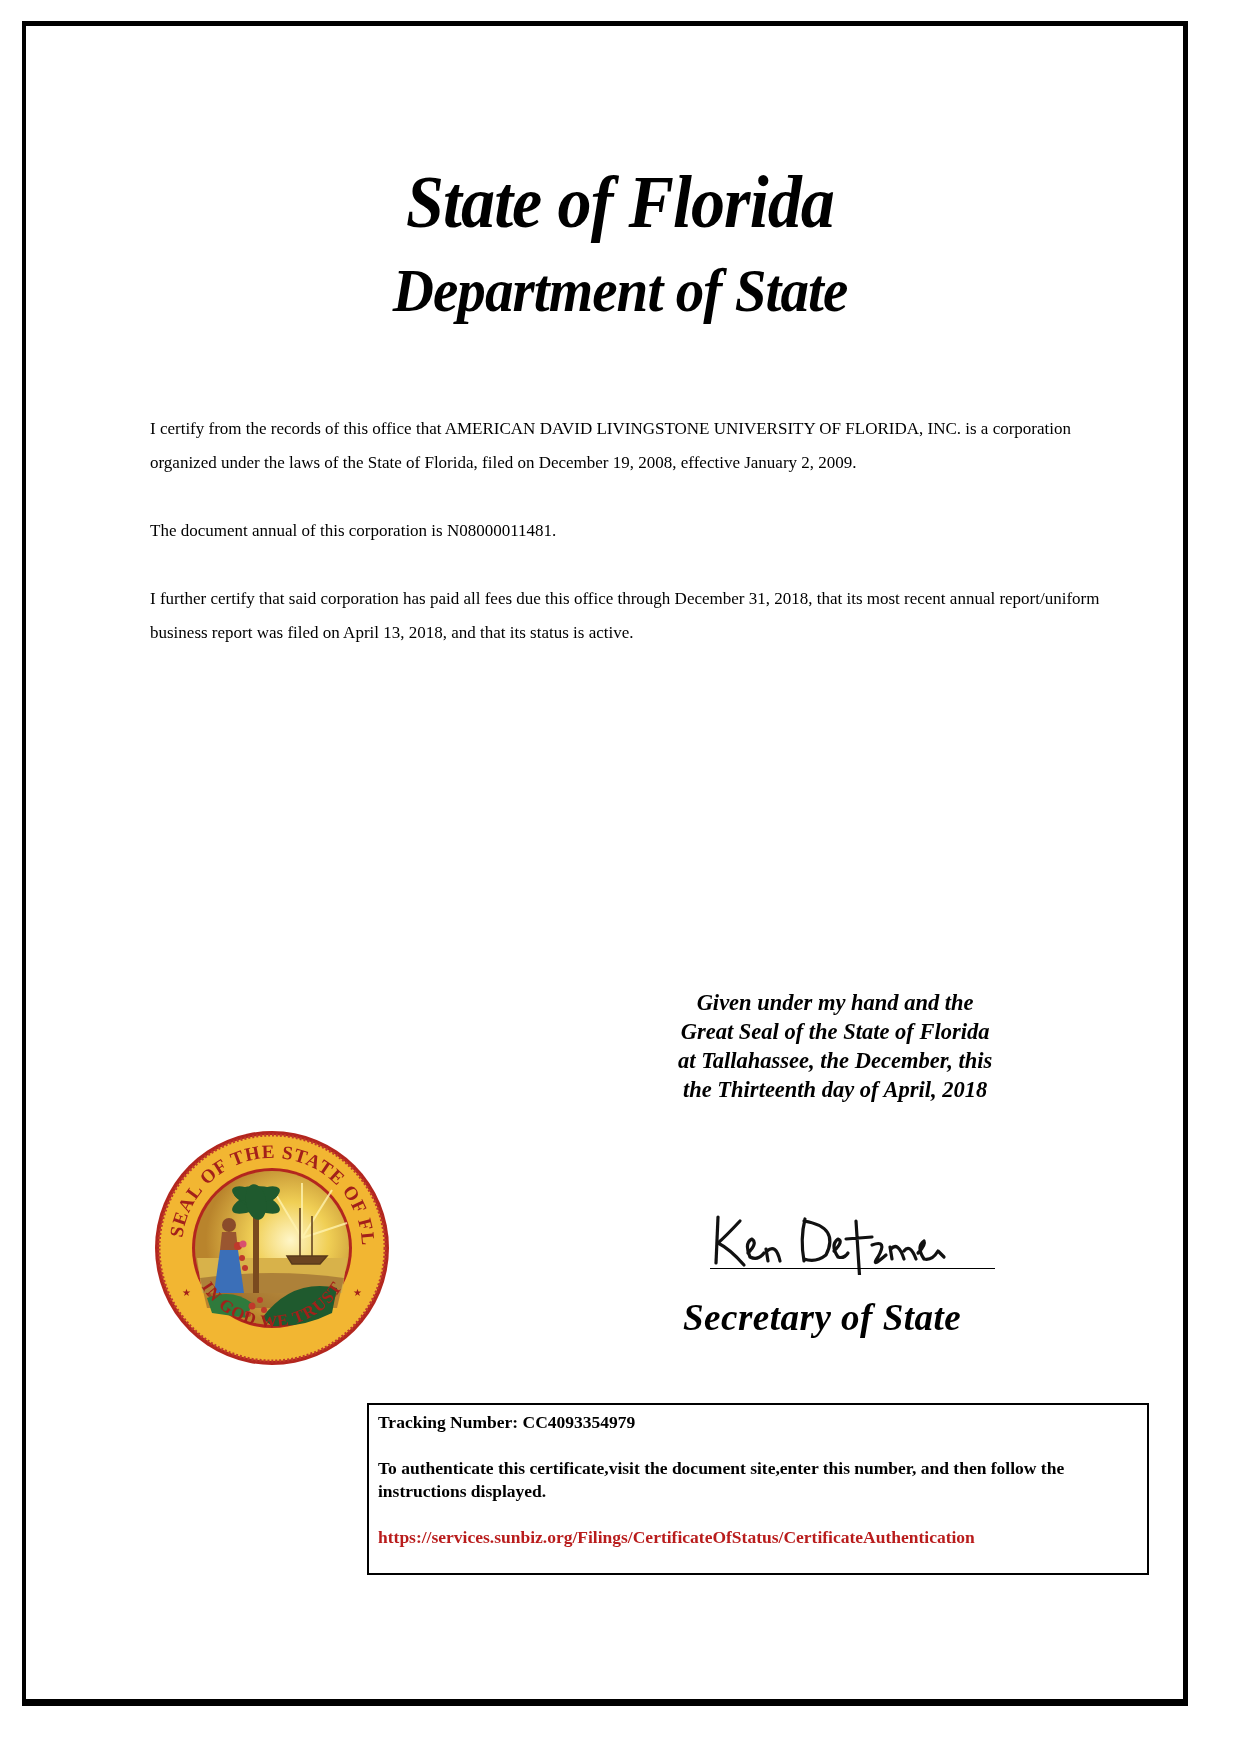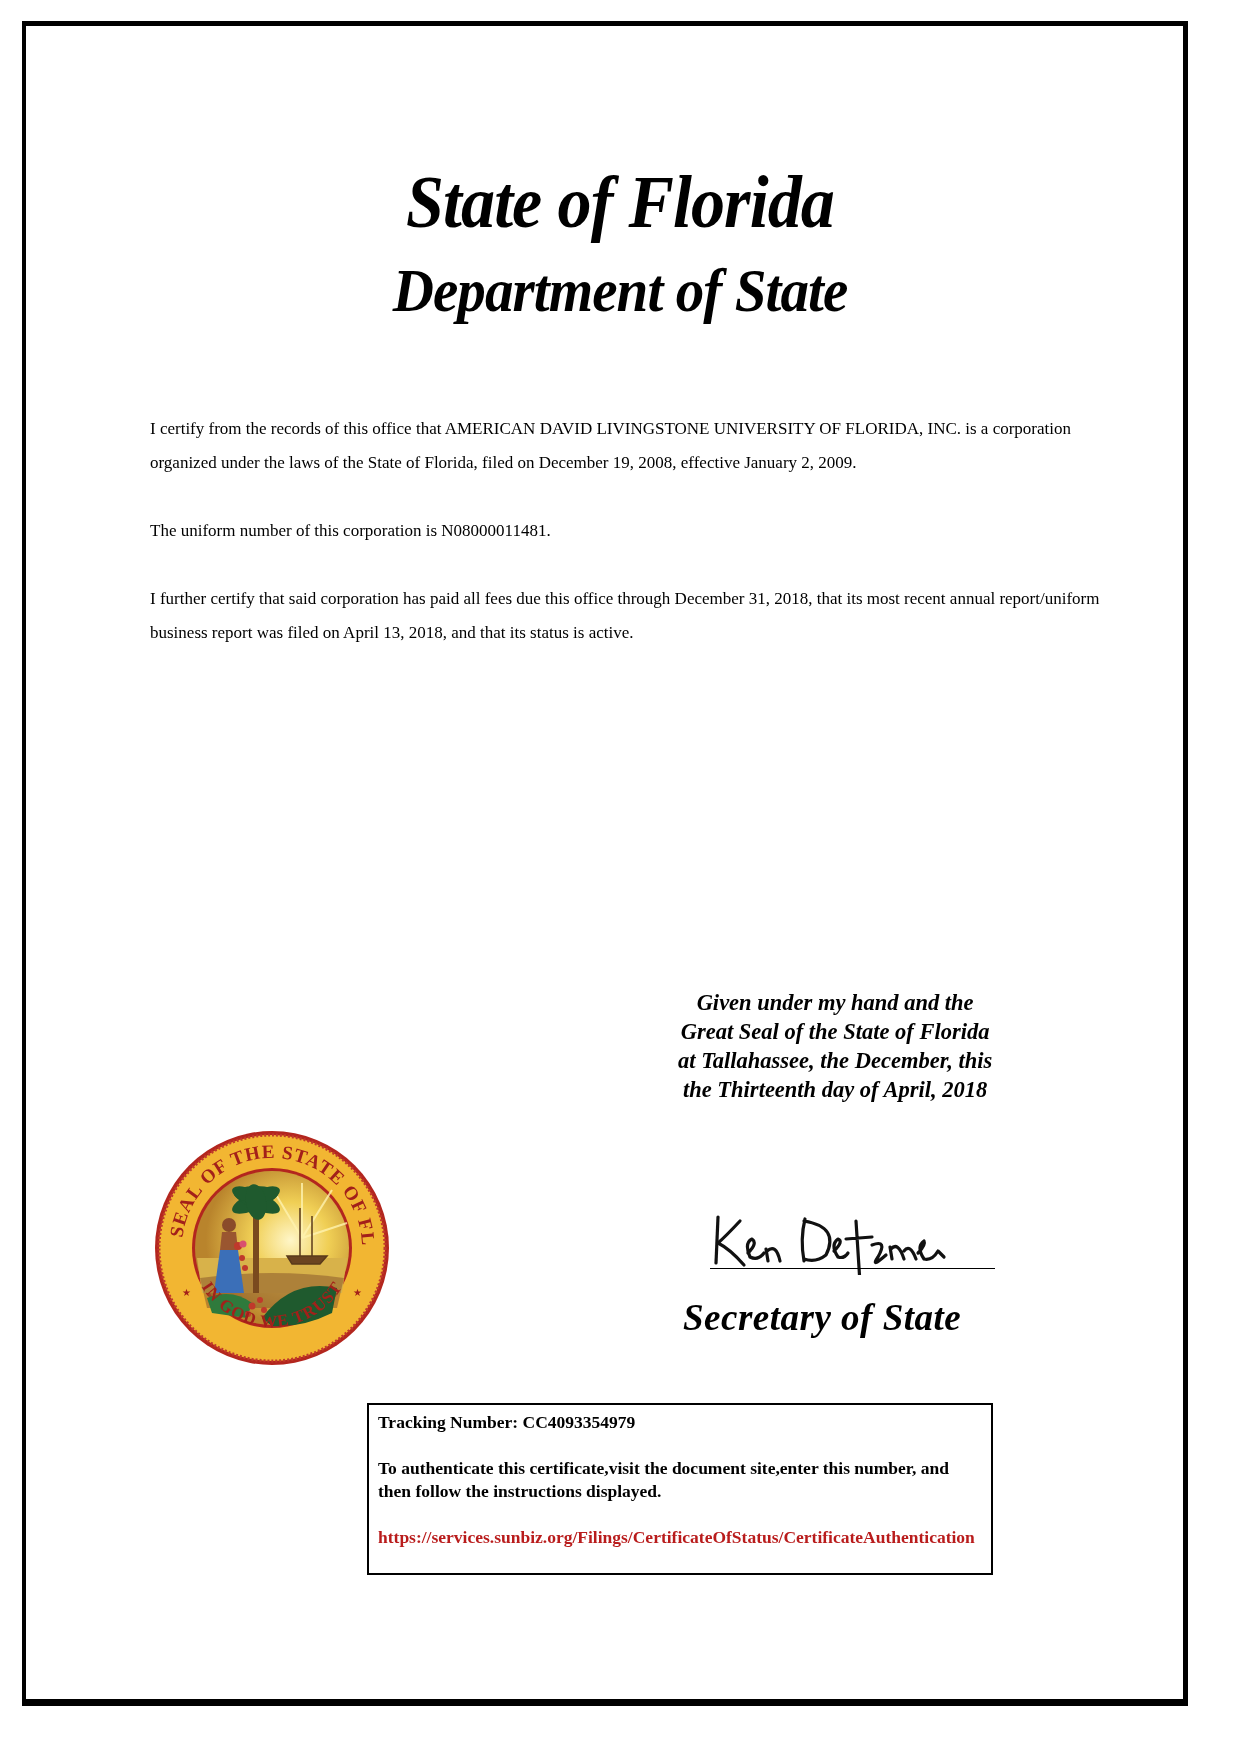--- a/index.html
+++ b/index.html
@@ -7,35 +7,35 @@
   .frame { position:absolute; left:22px; top:21px; width:1166px; height:1685px; border-left:4px solid #000; border-right:5px solid #000; border-top:5px solid #000; border-bottom:7px solid #000; box-sizing:border-box; }
   .title1 { position:absolute; left:0; width:1240px; top:160px; text-align:center; font-size:74px; font-weight:bold; font-style:italic; letter-spacing:-1px; transform:scaleX(0.92); transform-origin:center; }
   .title2 { position:absolute; left:0; width:1240px; top:255px; text-align:center; font-size:62px; font-weight:bold; font-style:italic; letter-spacing:-1px; transform:scaleX(0.92); transform-origin:center; }
   .body { position:absolute; left:150px; top:412px; width:960px; font-size:17px; line-height:34px; }
   .body p { margin:0 0 34px 0; }
   .given { position:absolute; left:678px; top:988px; font-size:22.5px; font-weight:bold; font-style:italic; line-height:29px;text-align:center; }
   .seal { position:absolute; left:152px; top:1128px; width:240px; height:240px; }
   .sig-area { position:absolute; left:700px; top:1205px; width:300px; height:70px; }
   .sig-line { position:absolute; left:710px; top:1268px; width:285px; border-top:1.5px solid #000; }
   .secretary { position:absolute; left:683px; top:1296px; font-size:37px; font-weight:bold; font-style:italic; letter-spacing:0.5px;text-align:center; }
-  .track { position:absolute; left:367px; top:1403px; width:626px; height:172px; border:2px solid #000; box-sizing:border-box; padding:6px 9px; font-size:17.5px; font-weight:bold; line-height:23px; }
+  .track { position:absolute; left:367px; top:1403px; width:782px; height:172px; border:2px solid #000; box-sizing:border-box; padding:6px 9px; font-size:17.5px; font-weight:bold; line-height:23px; }
   .track p { margin:0 0 23px 0; }
   .track .url { color:#b91c1c; text-decoration:none; }
 </style>
 </head>
 <body>
 
 <div class="frame"></div>
 
 <div class="title1">State of Florida</div>
 <div class="title2">Department of State</div>
 
 <div class="body">
   <p>I certify from the records of this office that AMERICAN DAVID LIVINGSTONE UNIVERSITY OF FLORIDA, INC. is a corporation organized under the laws of the State of Florida, filed on December 19, 2008, effective January 2, 2009.</p>
-  <p>The uniform number of this corporation is N08000011481.</p>
+  <p>The document annual of this corporation is N08000011481.</p>
   <p>I further certify that said corporation has paid all fees due this office through December 31, 2018, that its most recent annual report/uniform business report was filed on April 13, 2018, and that its status is active.</p>
 </div>
 
 <div class="given">
   <div>Given under my hand and the</div>
   <div>Great Seal of the State of Florida</div>
   <div>at Tallahassee, the December, this</div>
   <div>the Thirteenth day of April, 2018</div>
 </div>
 

